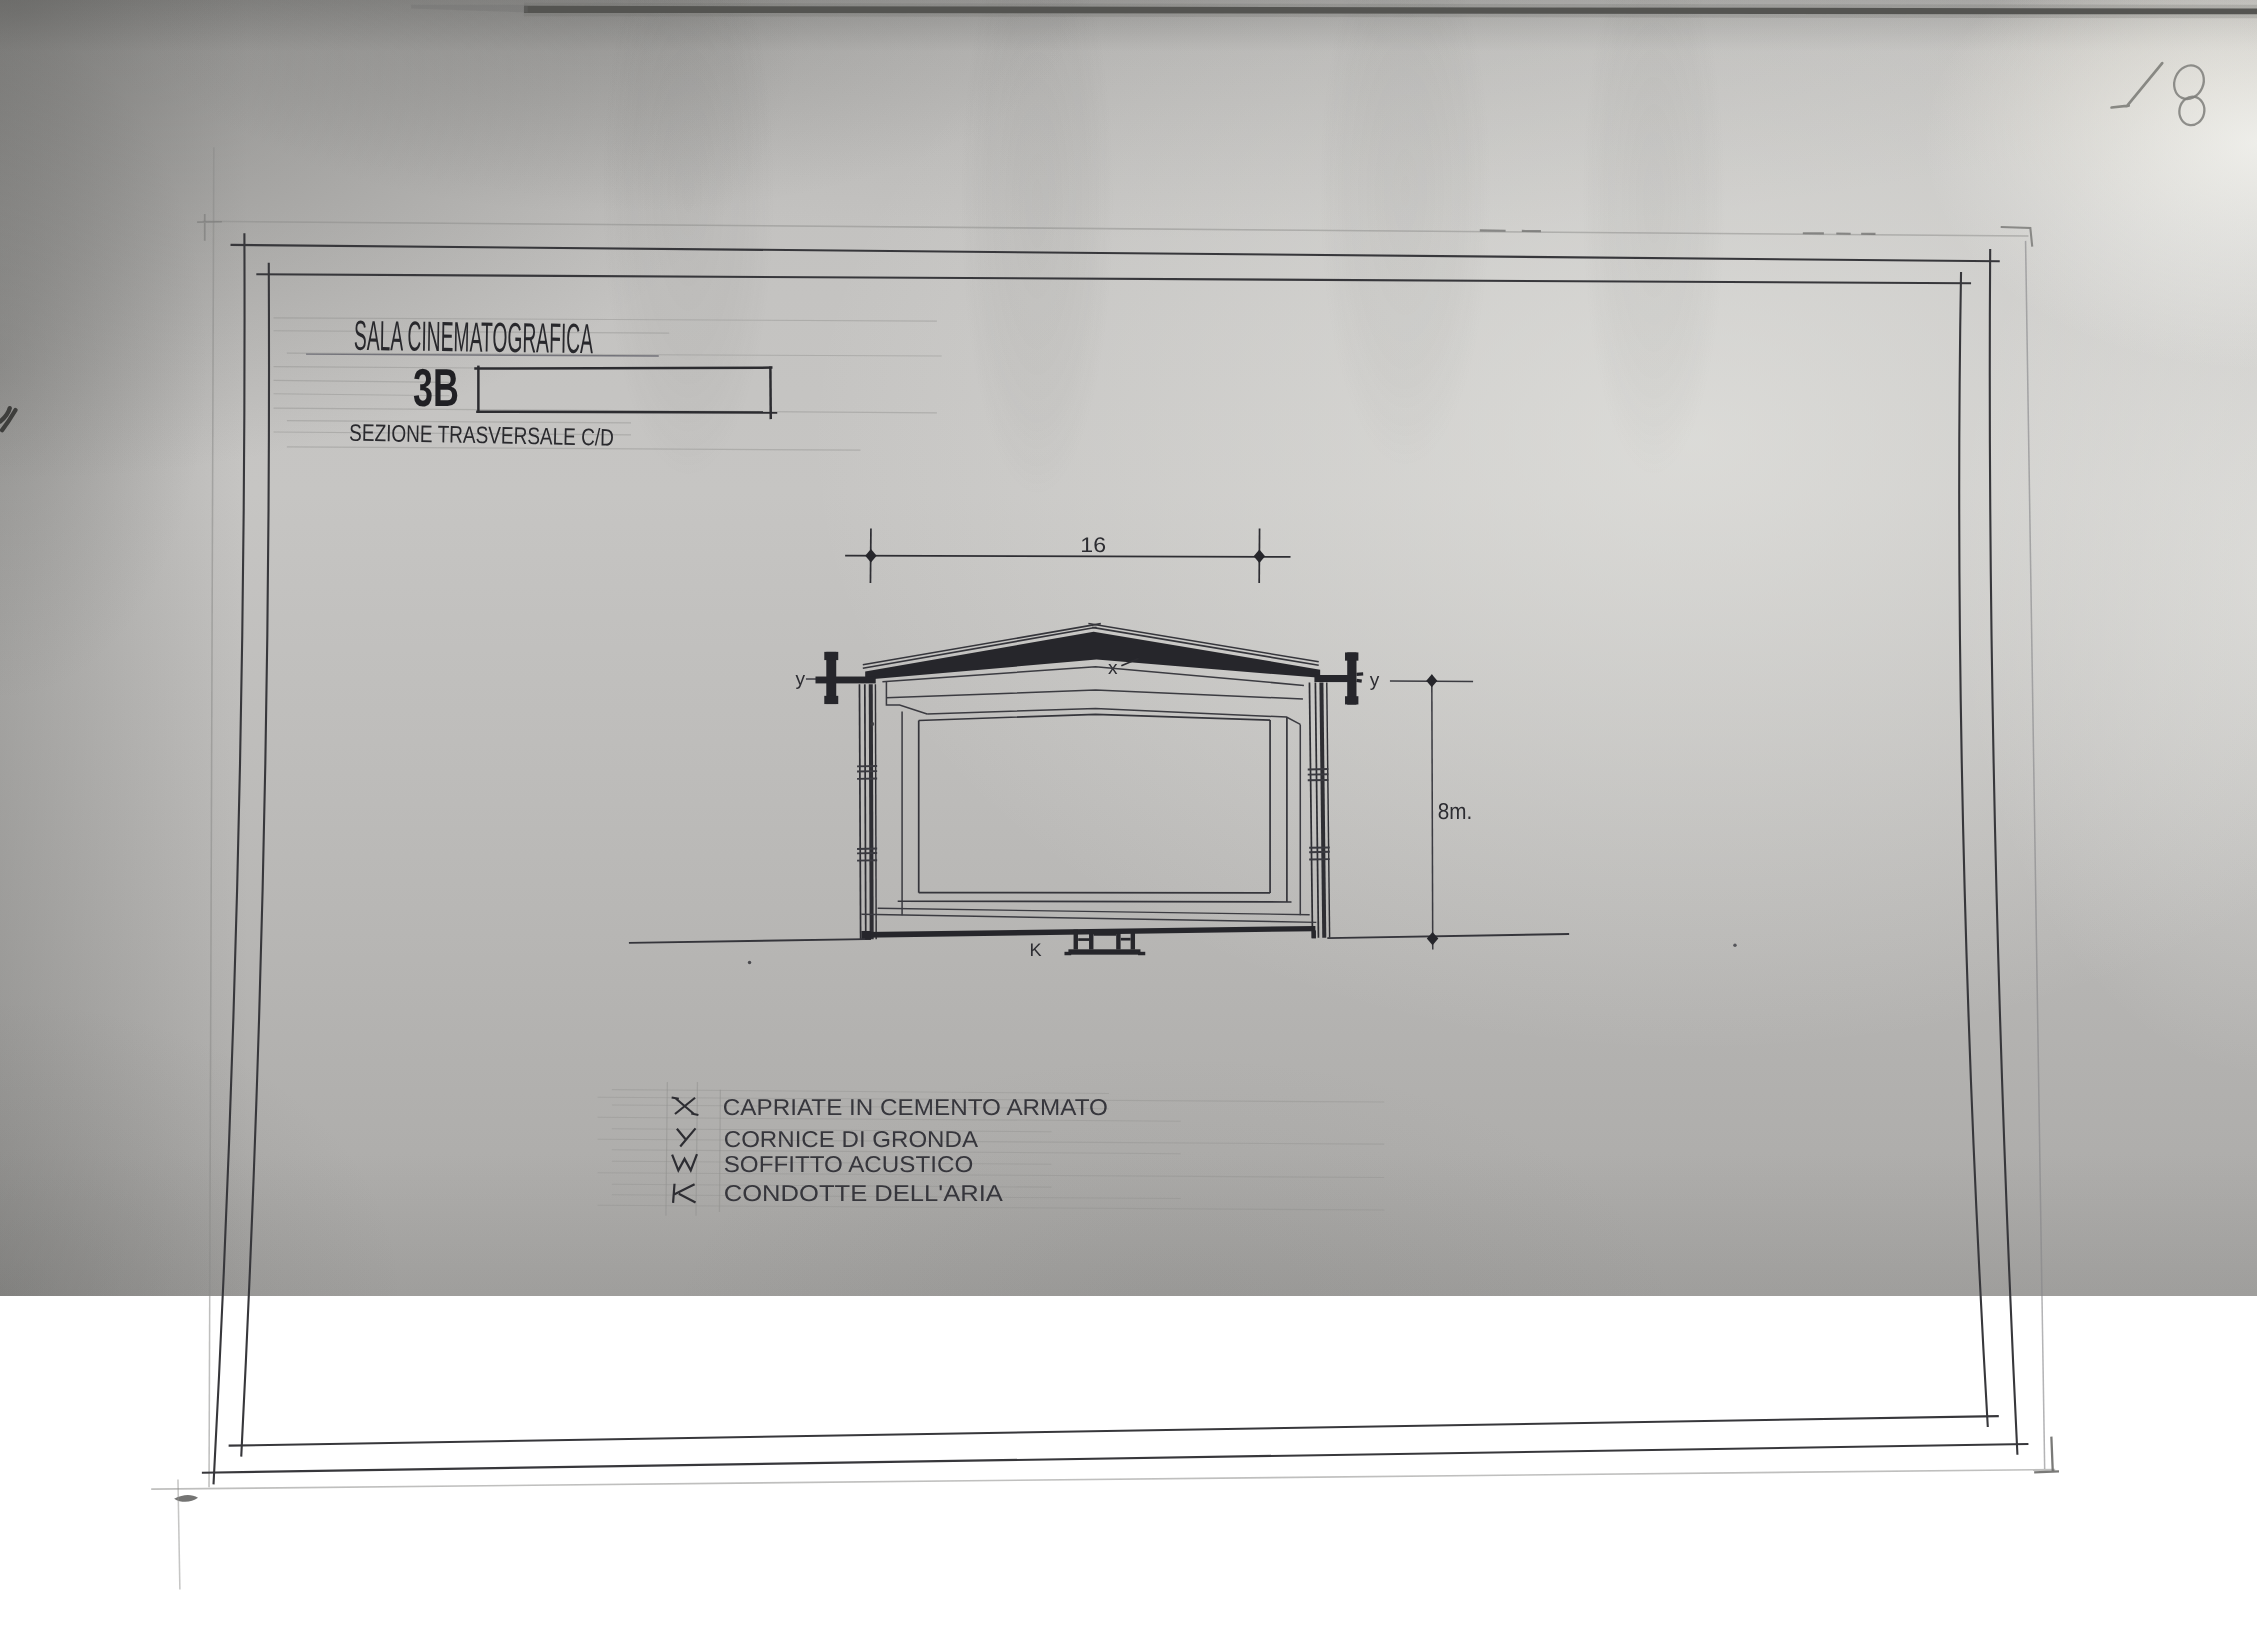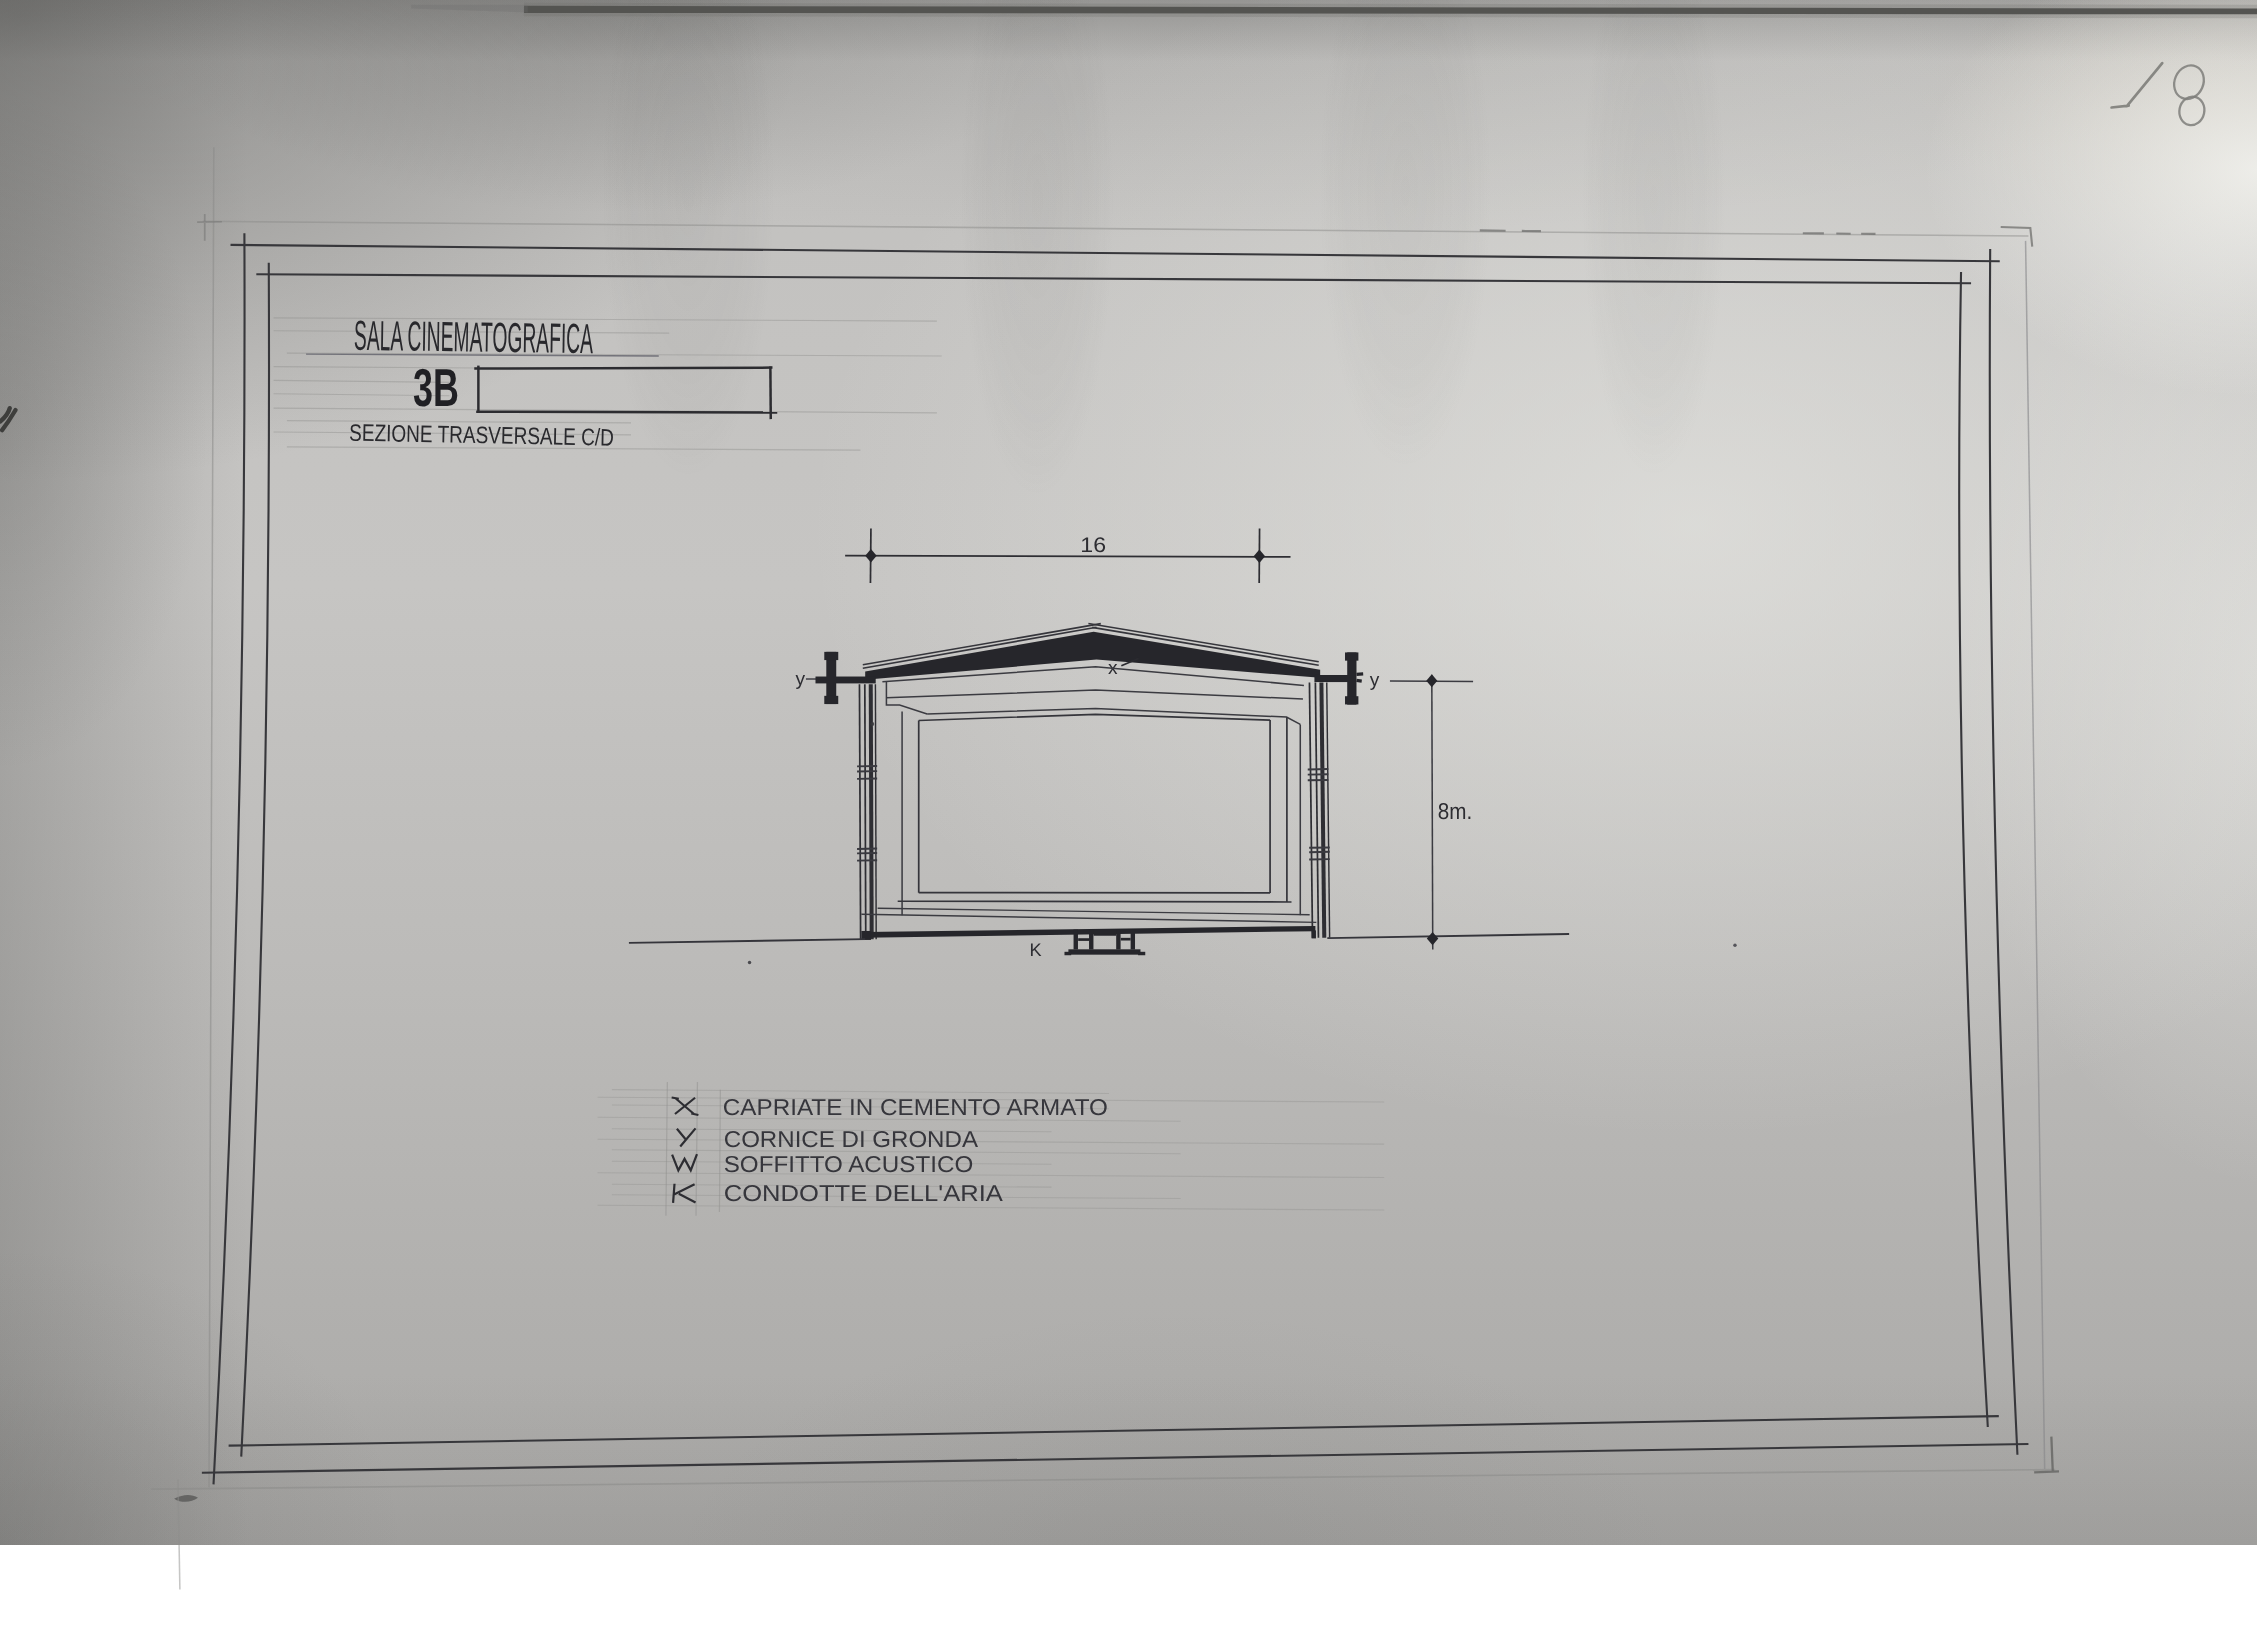--- a/index.html
+++ b/index.html
@@ -1,16 +1,16 @@
 <!DOCTYPE html>
 <html><head>
 <meta charset="utf-8">
 <style>
 html,body{margin:0;padding:0;width:2258px;height:1644px;overflow:hidden;}
-#photo{position:absolute;left:0;top:0;width:2258px;height:1545px;
+#photo{position:absolute;left:0;top:0;width:2258px;height:1296px;
 background:
  radial-gradient(478px 325px at 100% 11%, rgba(244,244,240,0.85), rgba(244,244,240,0) 70%),
  radial-gradient(1386px 956px at 75% 34%, rgba(232,232,228,0.62), rgba(232,232,228,0) 64%),
  radial-gradient(497px 784px at 101% 44%, rgba(236,236,232,0.50), rgba(236,236,232,0) 65%),
  radial-gradient(411px 201px at 98% 7%, rgba(202,192,170,0.32), rgba(202,192,170,0) 72%),
  radial-gradient(1185px 707px at 1% 1%, rgba(70,70,68,0.45), rgba(70,70,68,0) 66%),
  radial-gradient(765px 344px at 27% 0%, rgba(95,95,93,0.28), rgba(95,95,93,0) 62%),
  radial-gradient(306px 497px at 0% 28%, rgba(80,80,78,0.22), rgba(80,80,78,0) 68%),
  radial-gradient(1625px 344px at 52% 0%, rgba(95,95,93,0.16), rgba(95,95,93,0) 70%),
  radial-gradient(612px 449px at 0% 100%, rgba(90,90,88,0.20), rgba(90,90,88,0) 66%),

